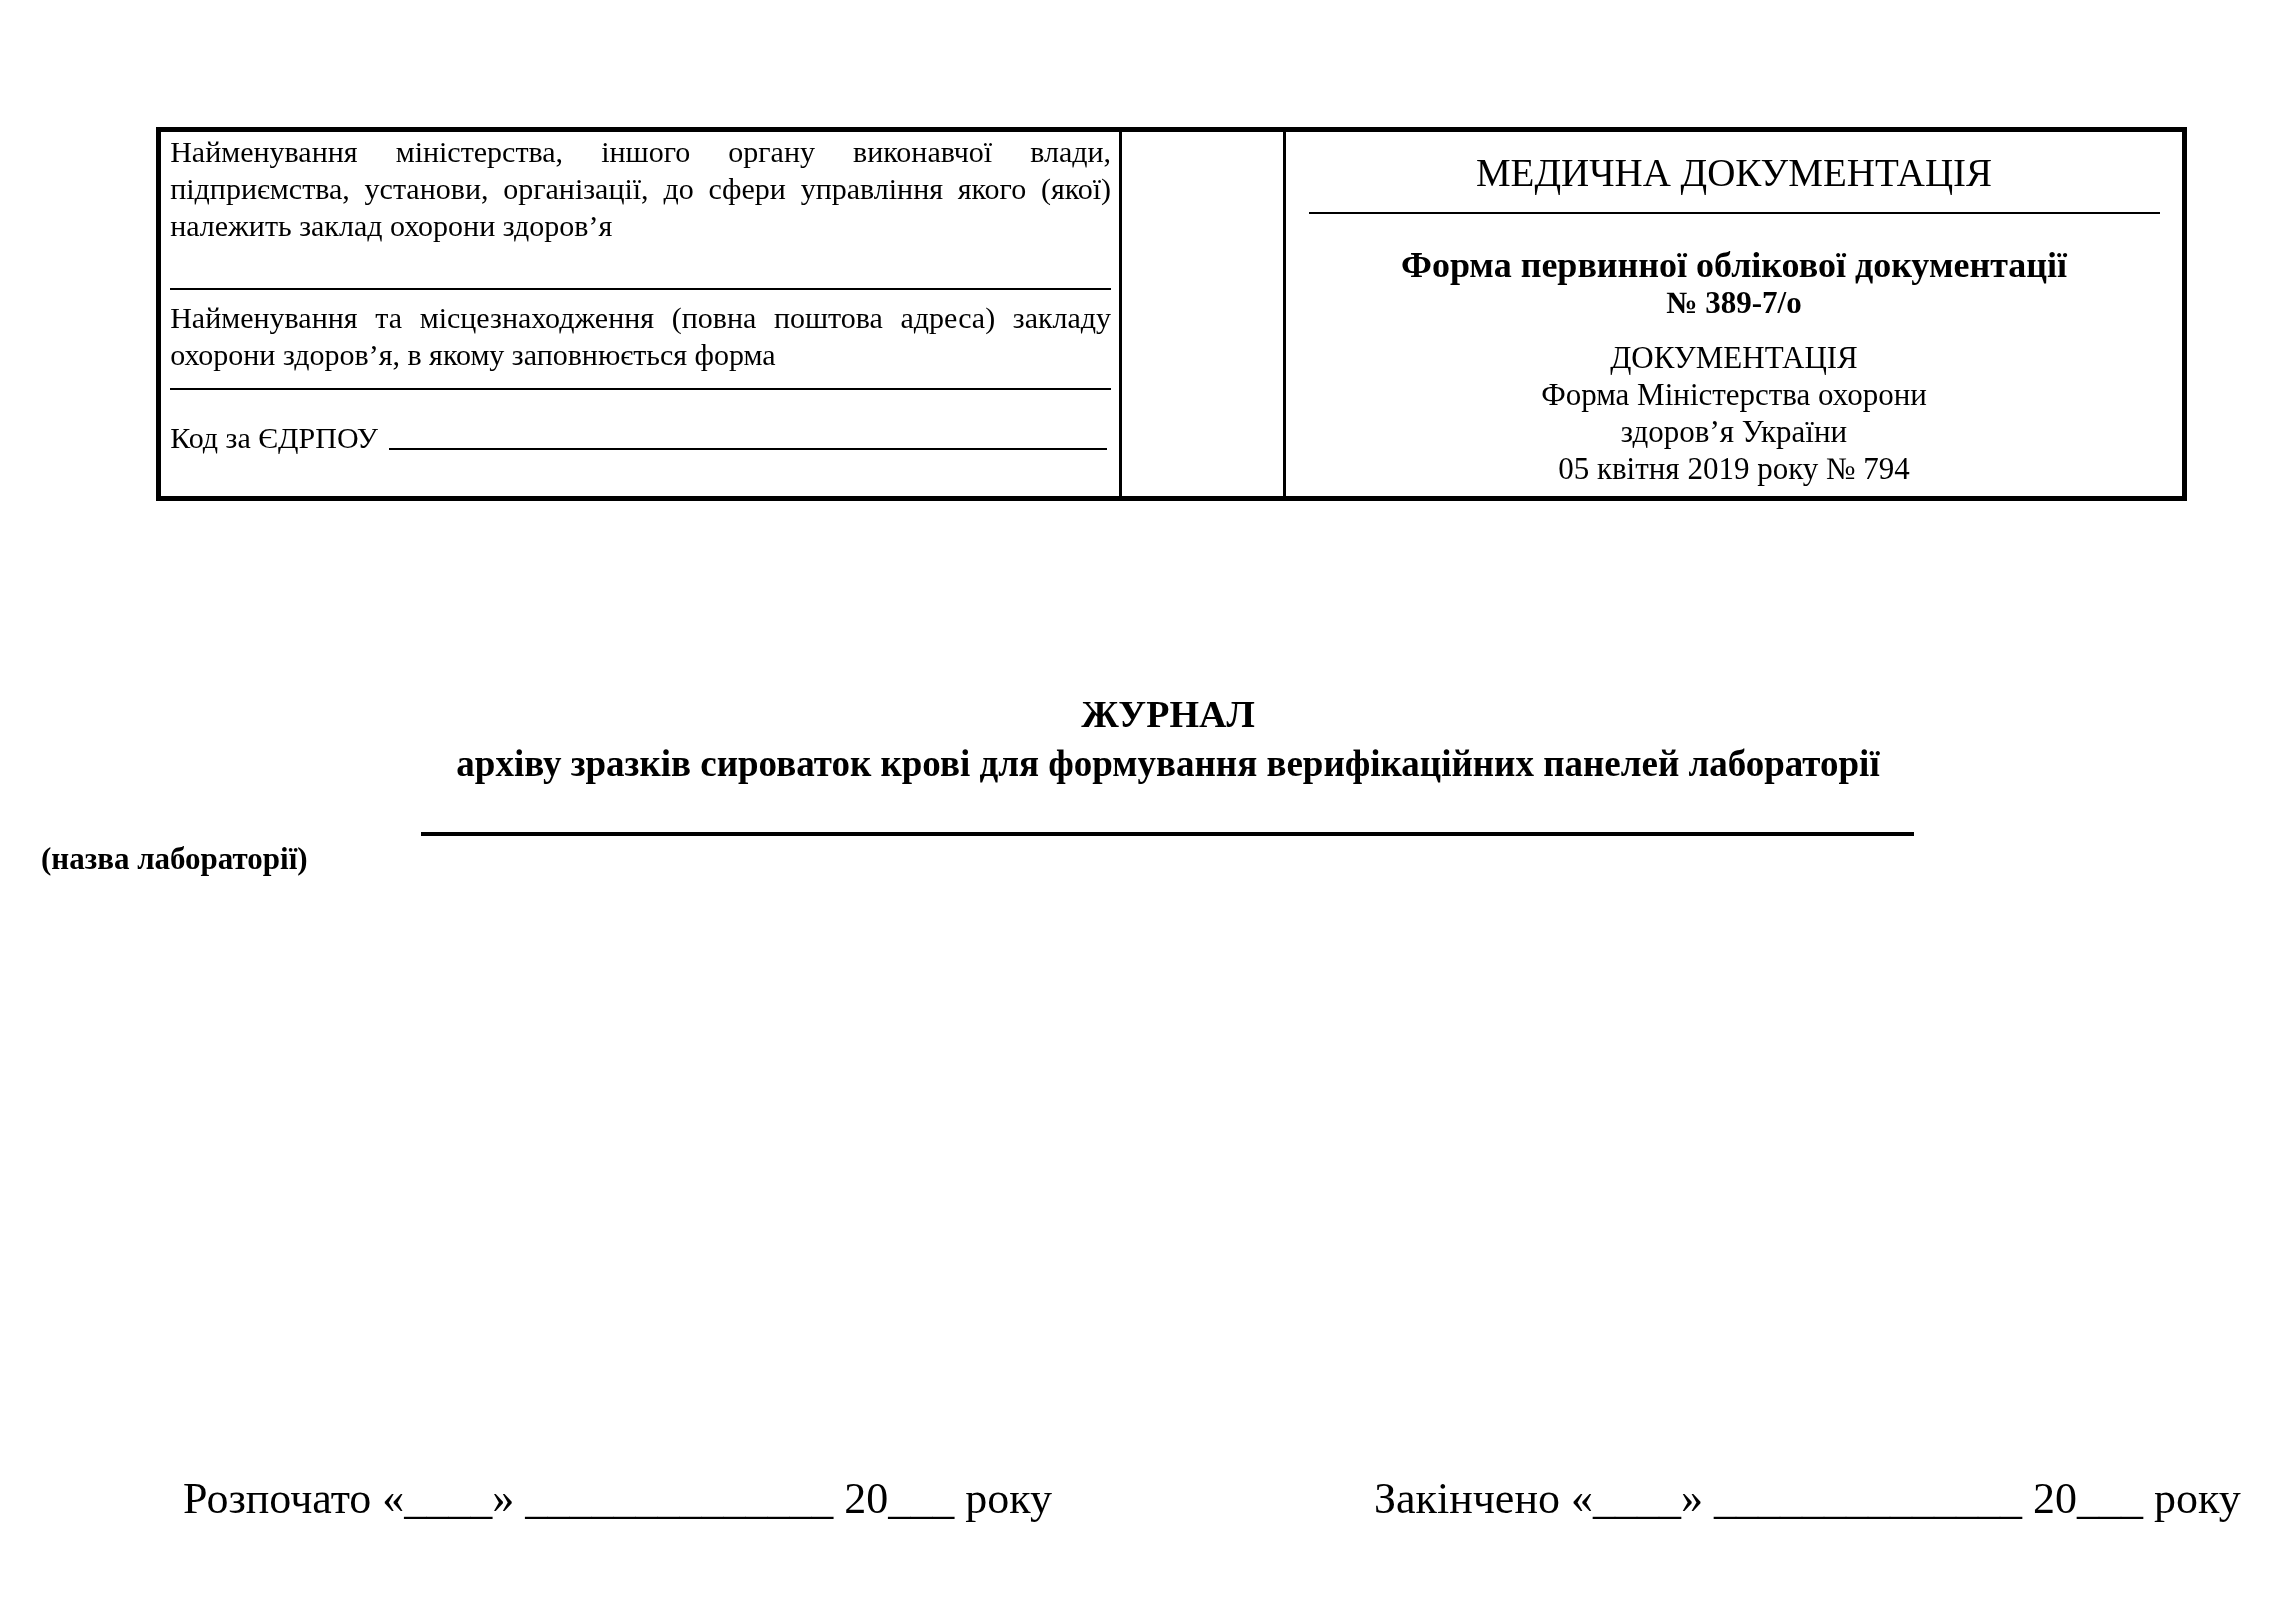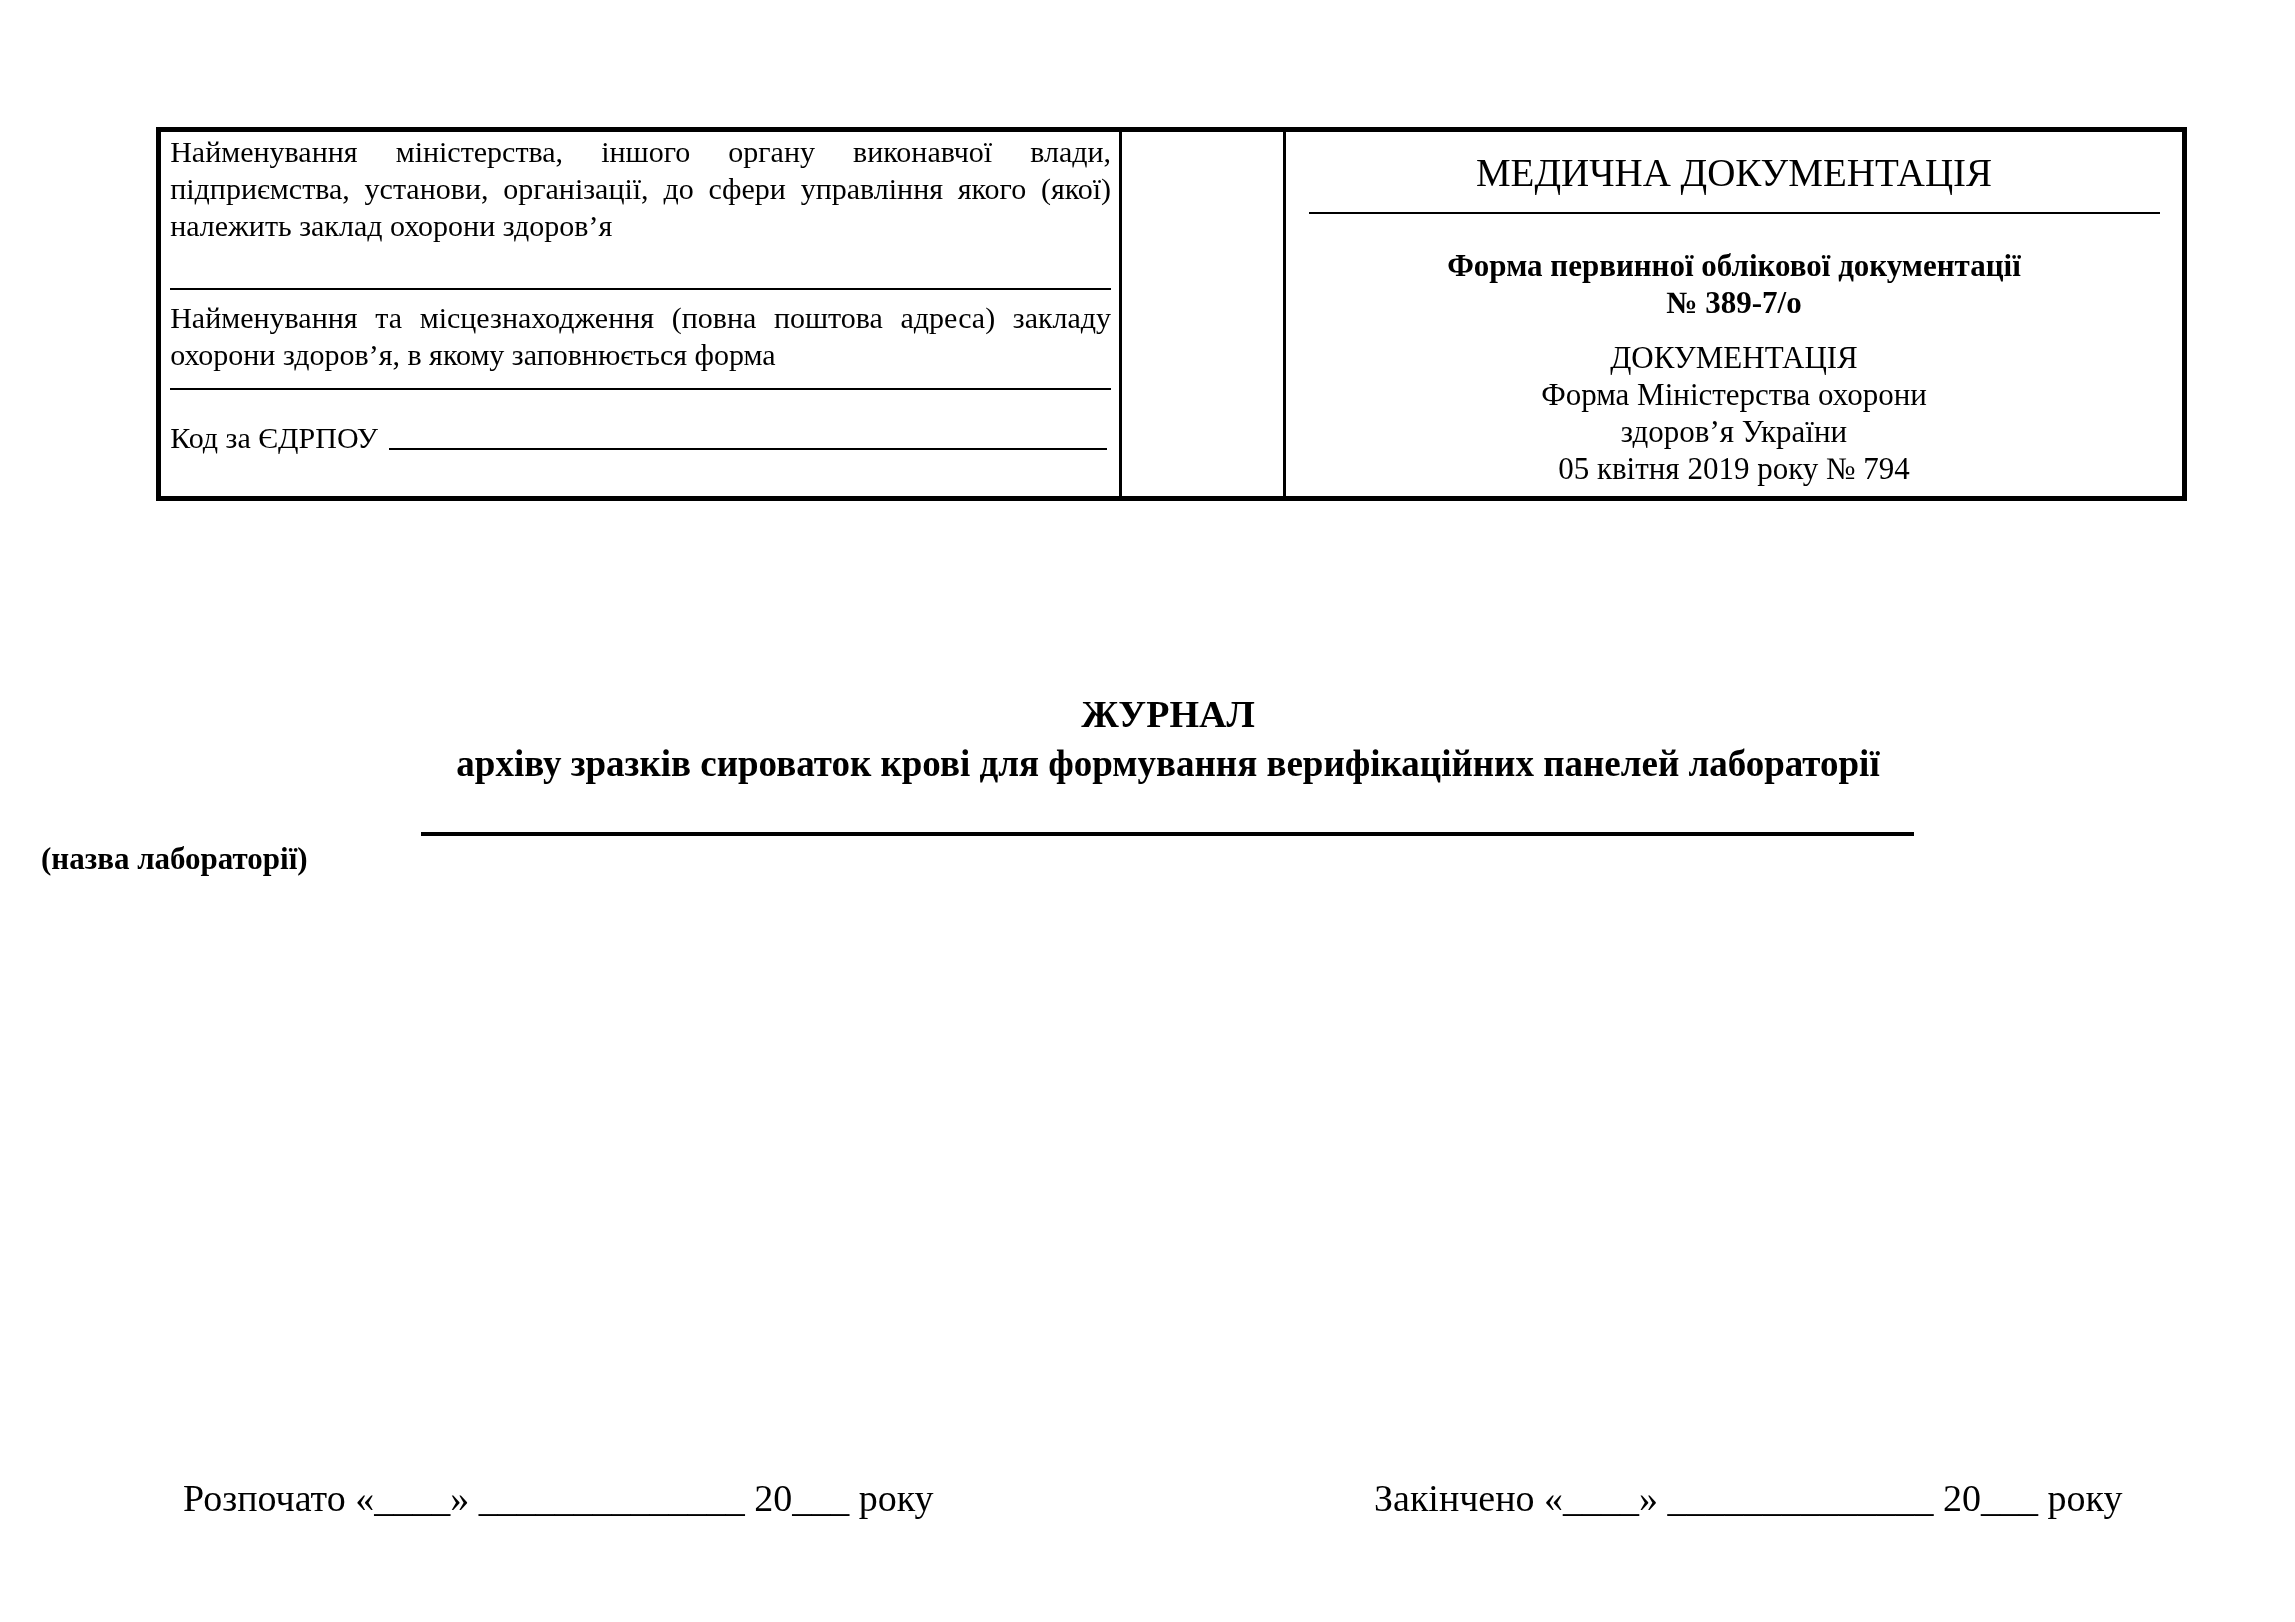--- a/index.html
+++ b/index.html
@@ -29,21 +29,21 @@
   .cell-left .hrule { height:0; border-bottom:2px solid #000; }
   .rule1 { margin-top:44px; }
   .p2    { margin-top:9.2px; }
   .rule2 { margin-top:14.4px; }
   .edrpou { margin-top:29px; display:flex; align-items:flex-end; }
   .edrpou .lbl { white-space:nowrap; font-size:30px; line-height:37px; }
   .code-line { flex:1; border-bottom:2px solid #000; margin:0 3.9px 5.9px 10.5px; }
 
   .doc-type   { margin-top:18.3px; font-size:39px; line-height:46px; }
   .doc-rule   { margin:15.7px auto 0; width:851px; height:0; border-bottom:2.6px solid #000; }
-  .form-caption { margin-top:33px; font-size:31px; line-height:37px; font-weight:bold; }
+  .form-caption { margin-top:33px; font-size:36px; line-height:37px; font-weight:bold; }
   .form-number  { font-size:31px; line-height:37px; font-weight:bold; }
   .approved     { margin-top:18.3px; font-size:31px; line-height:37px; }
   .order-line   { font-size:31px; line-height:37px; }
 
   
   .journal-title {
     position:absolute; left:0; right:0; top:691px;
     padding-left:41px; text-align:center;
     font-size:38px; line-height:46px; font-weight:bold;
   }
@@ -58,21 +58,21 @@
   }
   .name-caption {
     position:absolute; left:0; right:0; top:840px;
     padding-left:41px; text-align:left;
     font-size:31px; line-height:37px; font-weight:bold;
   }
 
   
   .footer-left, .footer-right {
     position:absolute; top:1475px;
-    font-size:38px; line-height:47px;
+    font-size:44px; line-height:47px;
     white-space:nowrap;
   }
   .footer-left  { left:183px; }
   .footer-right { left:1374px; }
 </style>
 </head>
 <body>
 
 <div class="page">
 

